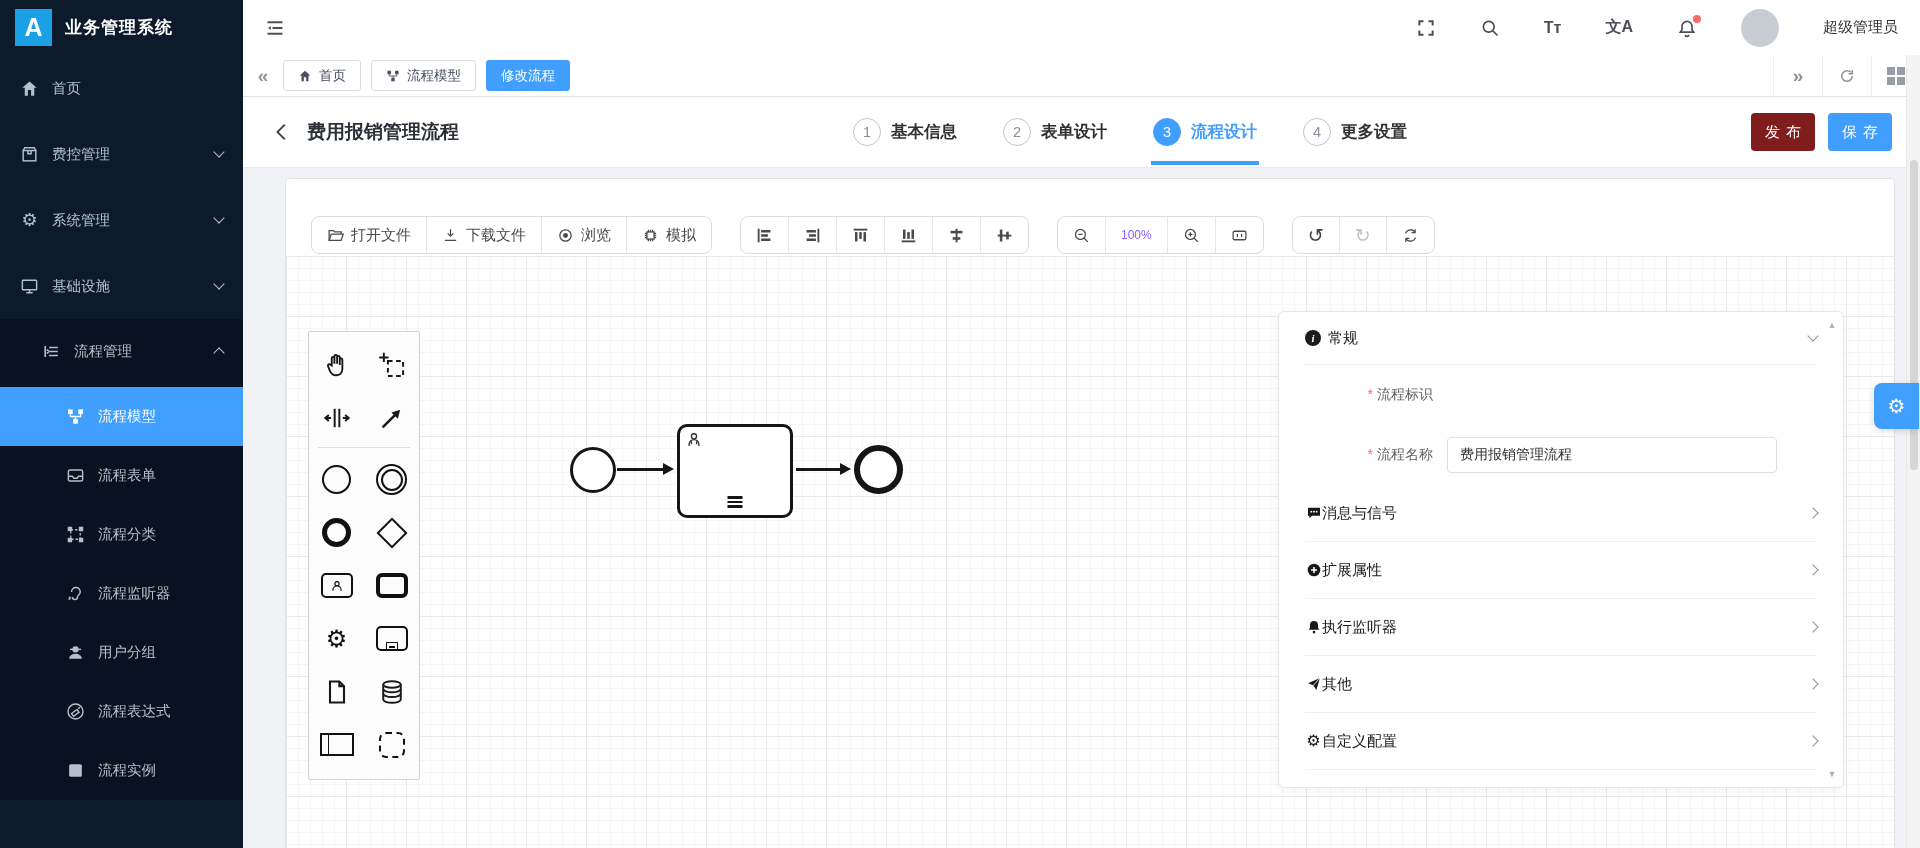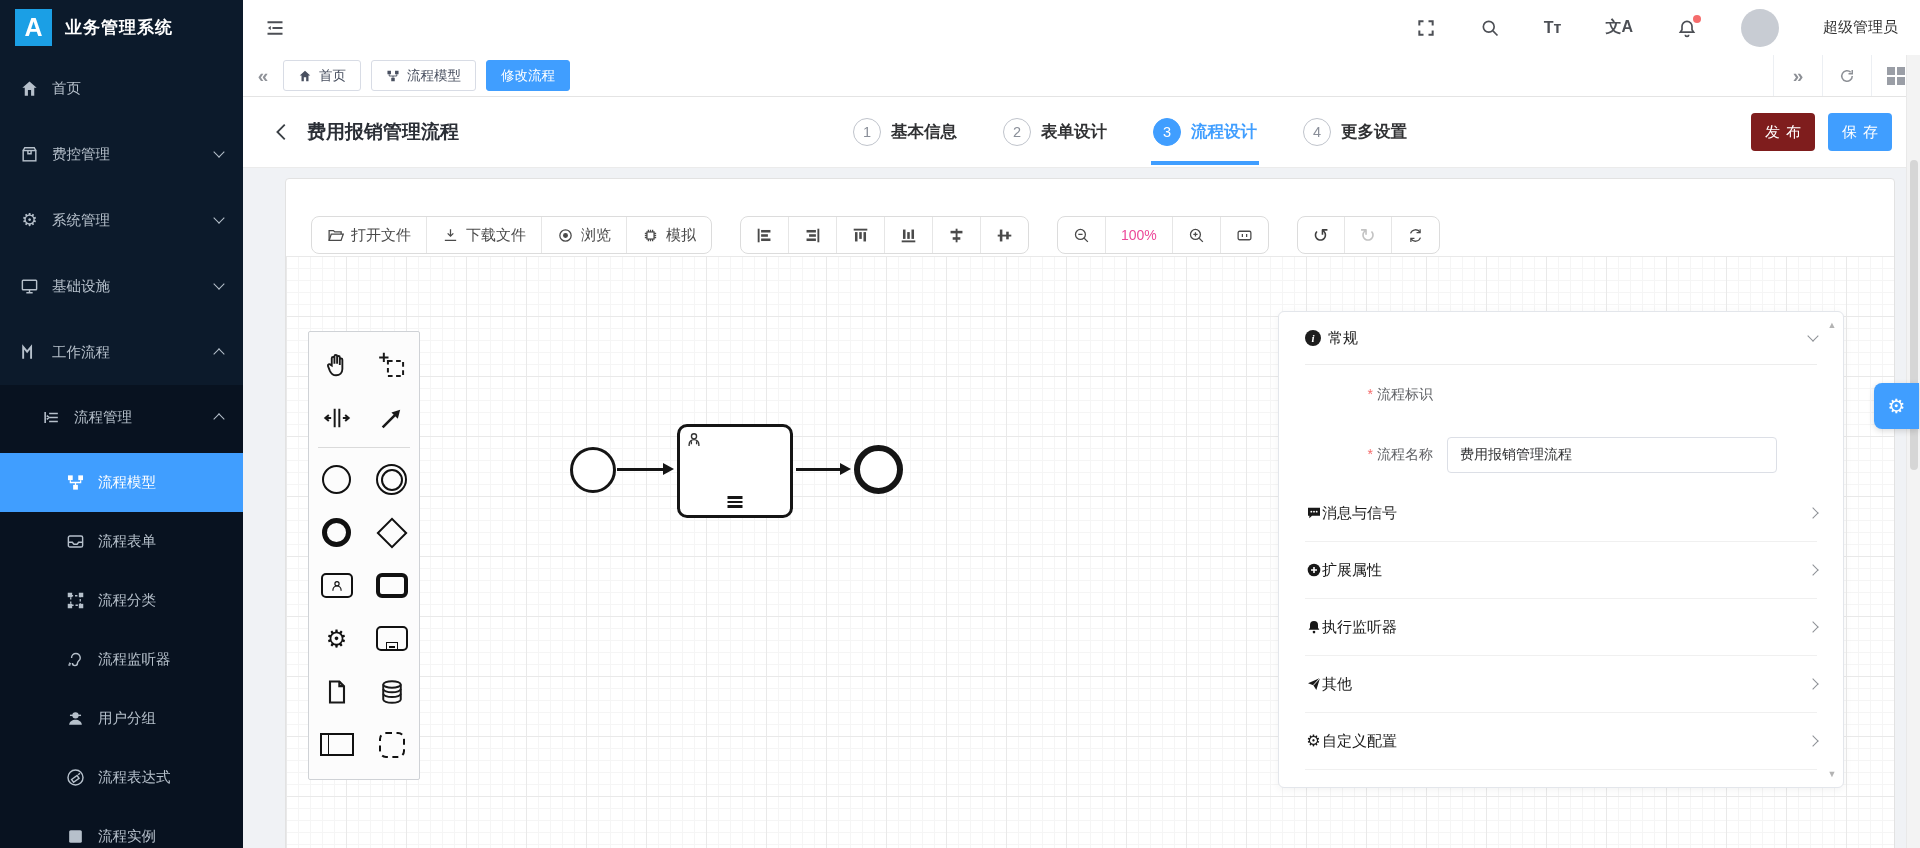--- a/index.html
+++ b/index.html
@@ -77,21 +77,21 @@
     background-size:60px 60px,60px 60px,12px 12px,12px 12px; }
 
   
   .dtoolbar { position:absolute; left:25px; top:37px; display:flex; gap:28px; z-index:5; }
   .tgroup { display:flex; border:1px solid #dcdcdc; border-radius:8px; background:#fff; overflow:hidden; }
   .tbtn { display:flex; align-items:center; gap:7px; padding:0 15px; height:36px; font-size:15px; color:#4a4a4a; border-left:1px solid #e6e6e6; cursor:pointer; white-space:nowrap; }
   .tbtn:first-child { border-left:none; }
   .tbtn svg { width:17px; height:17px; flex:none; }
   .tbtn .glyph { font-size:19px; line-height:1; color:#3f3f3f; }
   .tbtn.dim { color:#c3c3c3; }
-  .zoomlabel { font-size:14px; color:#ec4899; }
+  .zoomlabel { font-size:12px; color:#8b5cf6; }
 
   
   .token-pill { position:absolute; left:20px; top:105px; height:38px; background:#e7e7e7; display:flex; align-items:center; gap:9px; padding:0 12px; font-size:18px; color:#101010; z-index:4; cursor:pointer; }
   .token-pill svg { width:24px; height:17px; }
 
   
   .palette { position:absolute; left:22px; top:152px; width:112px; background:#fcfcfc; border:1px solid #cfd2d6; border-radius:2px; padding:6px 0 8px; z-index:4; }
   .pal-grid { display:grid; grid-template-columns:1fr 1fr; }
   .pal-cell { height:53px; display:grid; place-items:center; color:#191919; cursor:pointer; }
   .pal-cell svg { width:28px; height:28px; }
@@ -187,29 +187,20 @@
     <span class="sic">
         <svg viewBox="0 0 24 24" fill="none" stroke="currentColor" stroke-width="1.8">
           <rect x="3" y="4" width="18" height="12" rx="1"></rect>
           <path d="M8 20h8M12 16v4"></path>
         </svg>
       </span>
     <span>基础设施</span>
     <span class="chev down ml"></span>
   </div>
 
-  <div class="s-item">
-    <span class="sic">
-        <svg viewBox="0 0 24 24" fill="none" stroke="currentColor" stroke-width="2.4">
-          <path d="M4 20V5l5 6 5-6v15"></path>
-        </svg>
-      </span>
-    <span>工作流程</span>
-    <span class="chev up ml"></span>
-  </div>
 
   <div class="sub1">
     <div class="s-item">
       <span class="sic">
           <svg viewBox="0 0 24 24" fill="none" stroke="currentColor" stroke-width="2">
             <path d="M4 5v14M9 7h11M9 12h11M9 17h11M9 12l-3-2.5M9 12l-3 2.5"></path>
           </svg>
         </span>
       <span>流程管理</span>
       <span class="chev up ml"></span>

